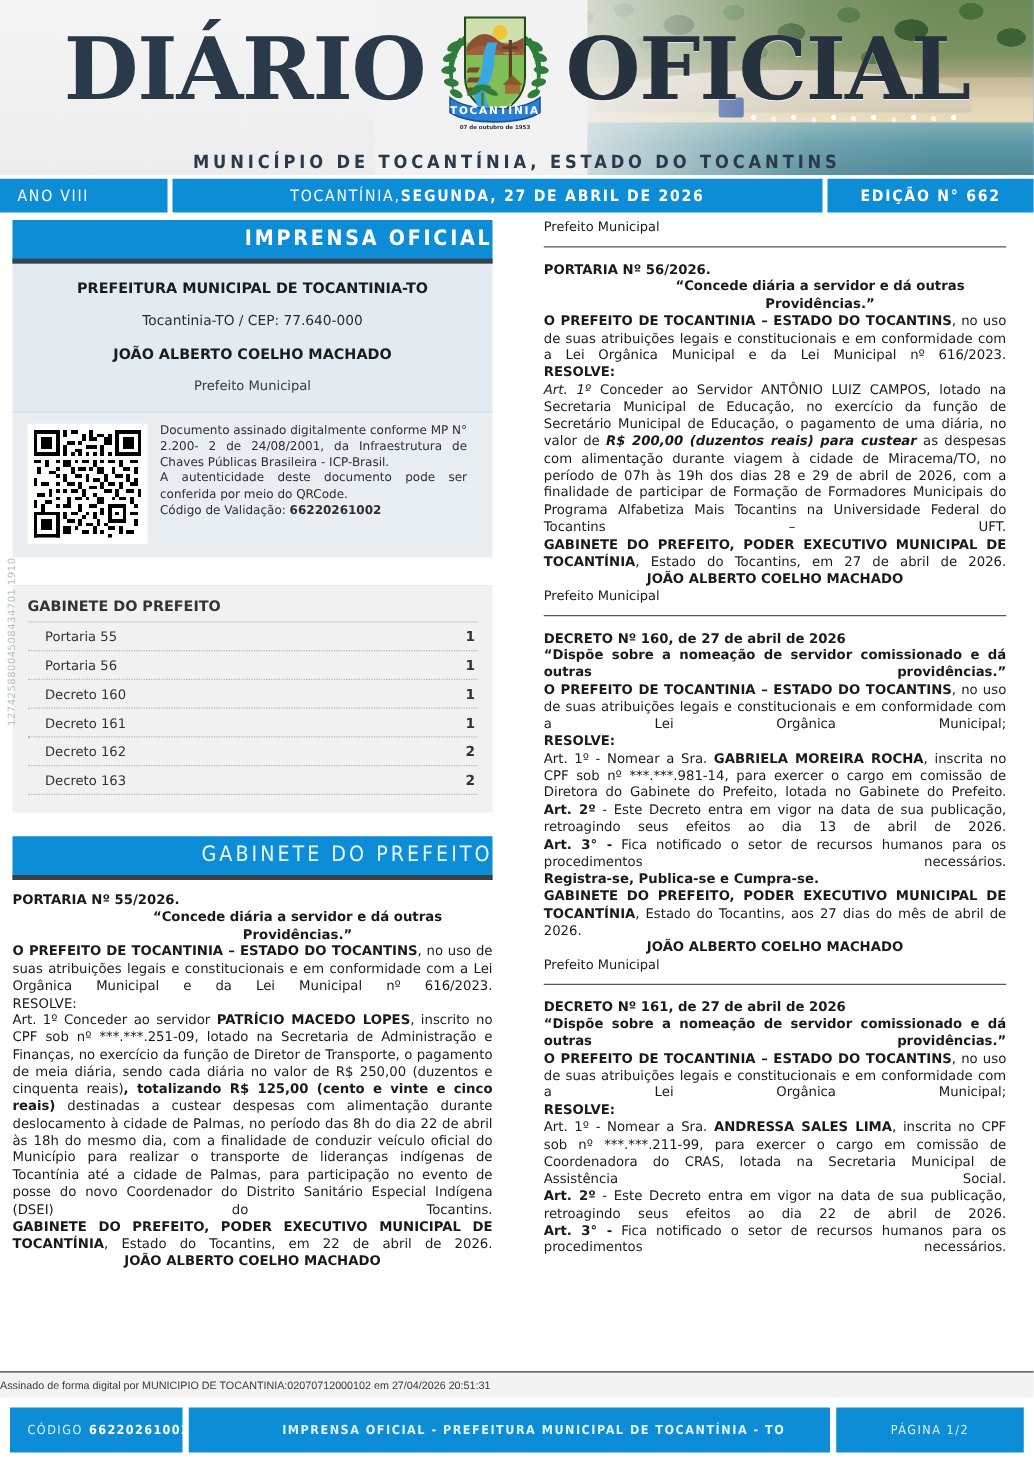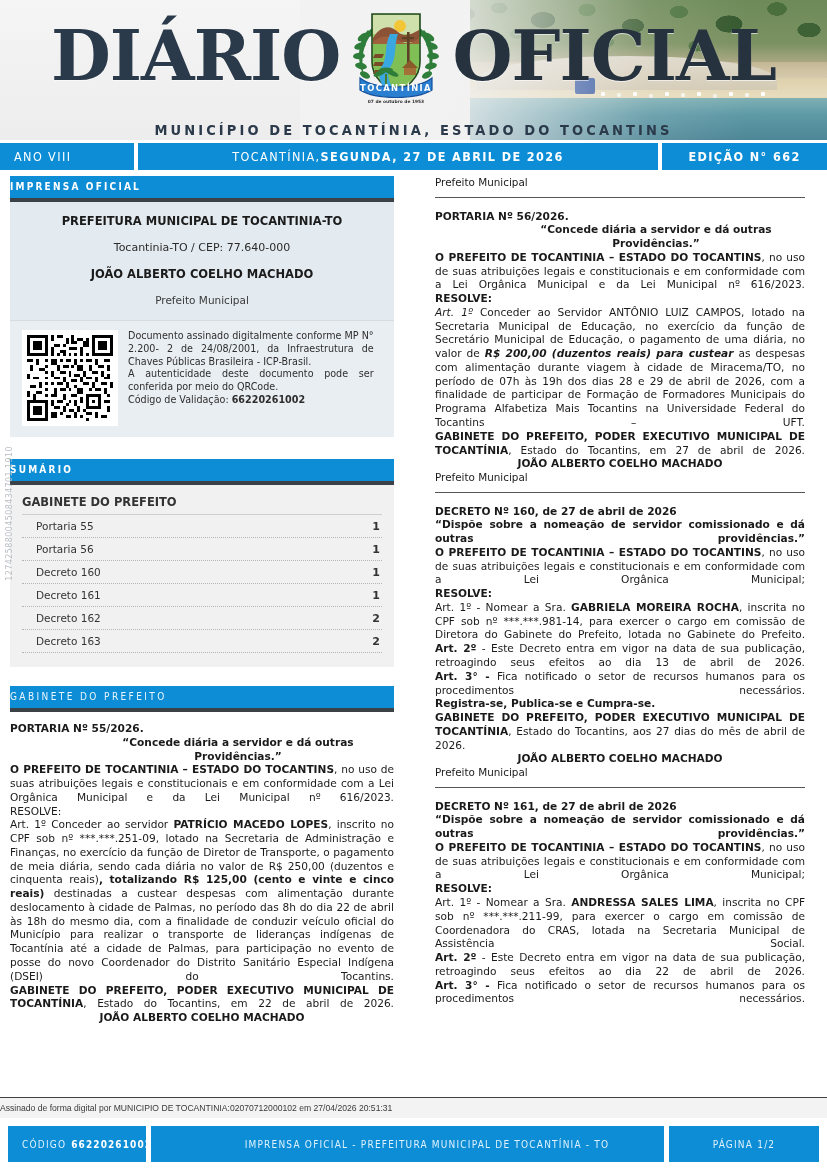--- a/index.html
+++ b/index.html
@@ -179,23 +179,23 @@
     letter-spacing: .4px;
     color: #b9bdc2;
     font-family: "DejaVu Sans", sans-serif;
     white-space: nowrap;
   }
 
   
   .sec-head {
     background: #0c8dd6;
     color: #ffffff;
-    text-align: left;
+    text-align: right;
     font-family: "DejaVu Sans Condensed", "DejaVu Sans", sans-serif;
-    font-size: 10px;
+    font-size: 17px;
     font-weight: 700;
     letter-spacing: 2.2px;
     padding: 5px 0 6px;
     border-bottom: 4px solid #3b4146;
   }
   .sec-head.soft { font-weight: 400; color: #eaf6ff; letter-spacing: 2.4px; }
 
   
   .imprensa-box {
     background: #e3eaf0;
@@ -297,21 +297,21 @@
   .footbar > div {
     background: #0c8dd6;
     color: #dff2fe;
     display: flex; align-items: center;
     font-family: "DejaVu Sans Condensed", "DejaVu Sans", sans-serif;
     font-size: 10px;
     letter-spacing: 1.2px;
   }
   .fb-code { width: 138px; padding-left: 14px; }
   .fb-code b { color: #ffffff; font-weight: 700; letter-spacing: 1.1px; margin-left: 5px; }
-  .fb-mid { flex: 1; justify-content: center; color: #ffffff; font-weight: 400; letter-spacing: 1.5px; padding-left: 39px; }
+  .fb-mid { flex: 1; justify-content: center; color: #ffffff; font-weight: 700; letter-spacing: 1.5px; padding-left: 39px; }
   .fb-page { width: 150px; justify-content: center; letter-spacing: 1.2px; }
 </style>
 </head>
 <body>
 
 <div class="masthead">
   <div class="masthead-photo">
     <div class="photo-trees"></div>
     <div class="photo-beach"></div>
     <div class="photo-plaza"></div>
@@ -566,21 +566,20 @@
         <div class="just">2.200- 2 de 24/08/2001, da Infraestrutura de</div>
         <div>Chaves Públicas Brasileira - ICP-Brasil.</div>
         <div class="just">A autenticidade deste documento pode ser</div>
         <div>conferida por meio do QRCode.</div>
         <div><span>Código de Validação: </span><b>66220261002</b></div>
       </div>
     </div>
 
     <div style="height:22px"></div>
 
-    <div class="sec-head">SUMÁRIO</div>
     <div class="sumario-body">
       <div class="sum-group">GABINETE DO PREFEITO</div>
       <div class="sum-row">
         <span class="t">Portaria 55</span>
         <span class="p">1</span>
       </div>
       <div class="sum-row">
         <span class="t">Portaria 56</span>
         <span class="p">1</span>
       </div>

